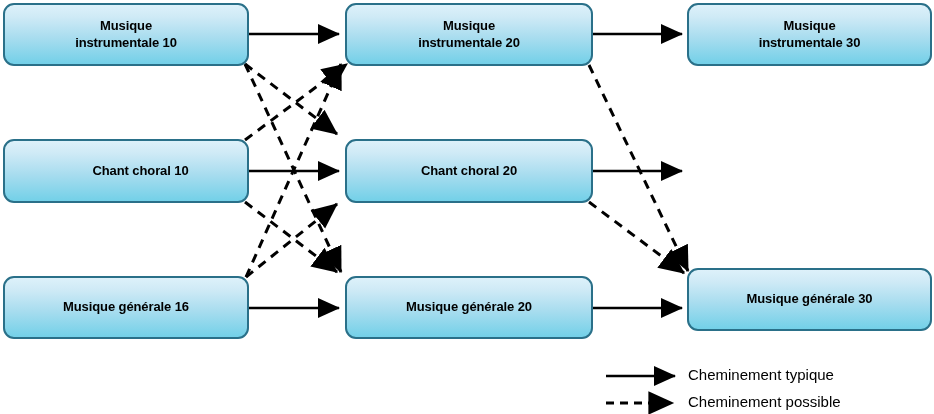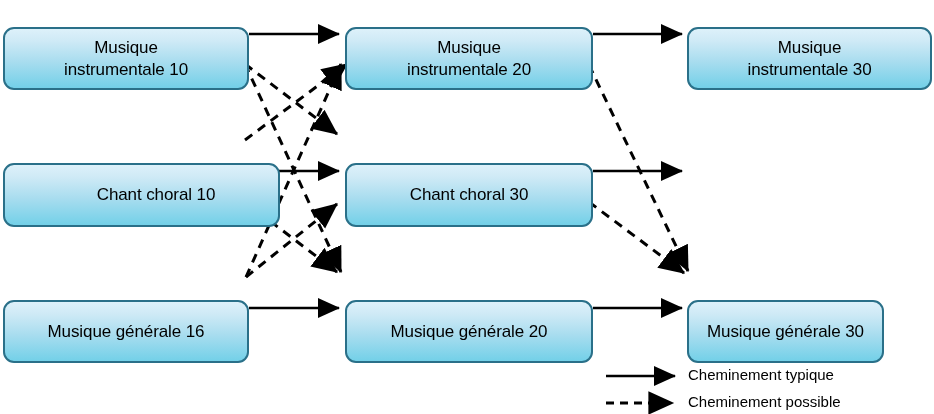--- a/index.html
+++ b/index.html
@@ -8,26 +8,25 @@
   #stage{position:absolute;left:0;top:0;width:934px;height:414px;}
   svg.edges{position:absolute;left:0;top:0;width:934px;height:414px;pointer-events:none;}
   .node{
     position:absolute;
     box-sizing:border-box;
     border:2px solid #2a7089;
     border-radius:11px;
     background:linear-gradient(to bottom,#ddf1fa 0%,#cfeaf6 20%,#a9ddef 55%,#73d0e8 100%);
     display:flex;align-items:center;justify-content:center;text-align:center;
     color:#000000;
-    font-weight:normal;
-    font-size:17px;
+    font-weight:bold;
+    font-size:13px;
     line-height:1.28;
     letter-spacing:-0.1px;
     z-index:3;
-    margin-top:24px;
   }
   .node .lbl{display:block;padding:0 6px;}
   .legend{position:absolute;z-index:4;}
   .legend-row{position:absolute;display:flex;align-items:center;}
   .legend-text{font-size:15px;font-weight:normal;color:#000;white-space:nowrap;}
 </style>
 </head>
 <body>
 
 <div id="stage">
@@ -71,34 +70,34 @@
   <div class="node" style="left:3px;top:3px;width:246px;height:63px;">
     <span class="lbl">Musique<br>instrumentale 10</span>
   </div>
   <div class="node" style="left:345px;top:3px;width:248px;height:63px;">
     <span class="lbl">Musique<br>instrumentale 20</span>
   </div>
   <div class="node" style="left:687px;top:3px;width:245px;height:63px;">
     <span class="lbl">Musique<br>instrumentale 30</span>
   </div>
 
-  <div class="node" style="left:3px;top:139px;width:277px;height:64px;padding-left:29px;">
+  <div class="node" style="left:3px;top:139px;width:246px;height:64px;padding-left:29px;">
     <span class="lbl">Chant choral 10</span>
   </div>
   <div class="node" style="left:345px;top:139px;width:248px;height:64px;">
-    <span class="lbl">Chant choral 30</span>
+    <span class="lbl">Chant choral 20</span>
   </div>
 
   <div class="node" style="left:3px;top:276px;width:246px;height:63px;">
     <span class="lbl">Musique générale 16</span>
   </div>
   <div class="node" style="left:345px;top:276px;width:248px;height:63px;">
     <span class="lbl">Musique générale 20</span>
   </div>
-  <div class="node" style="left:687px;top:276px;width:197px;height:63px;">
+  <div class="node" style="left:687px;top:268px;width:245px;height:63px;">
     <span class="lbl">Musique générale 30</span>
   </div>
 
   <div class="legend" style="left:0;top:0;width:934px;height:414px;">
     <div class="legend-row" style="left:688px;top:393px;">
       <span class="legend-text">Cheminement possible</span>
     </div>
     <div class="legend-row" style="left:688px;top:366px;">
       <span class="legend-text">Cheminement typique</span>
     </div>

